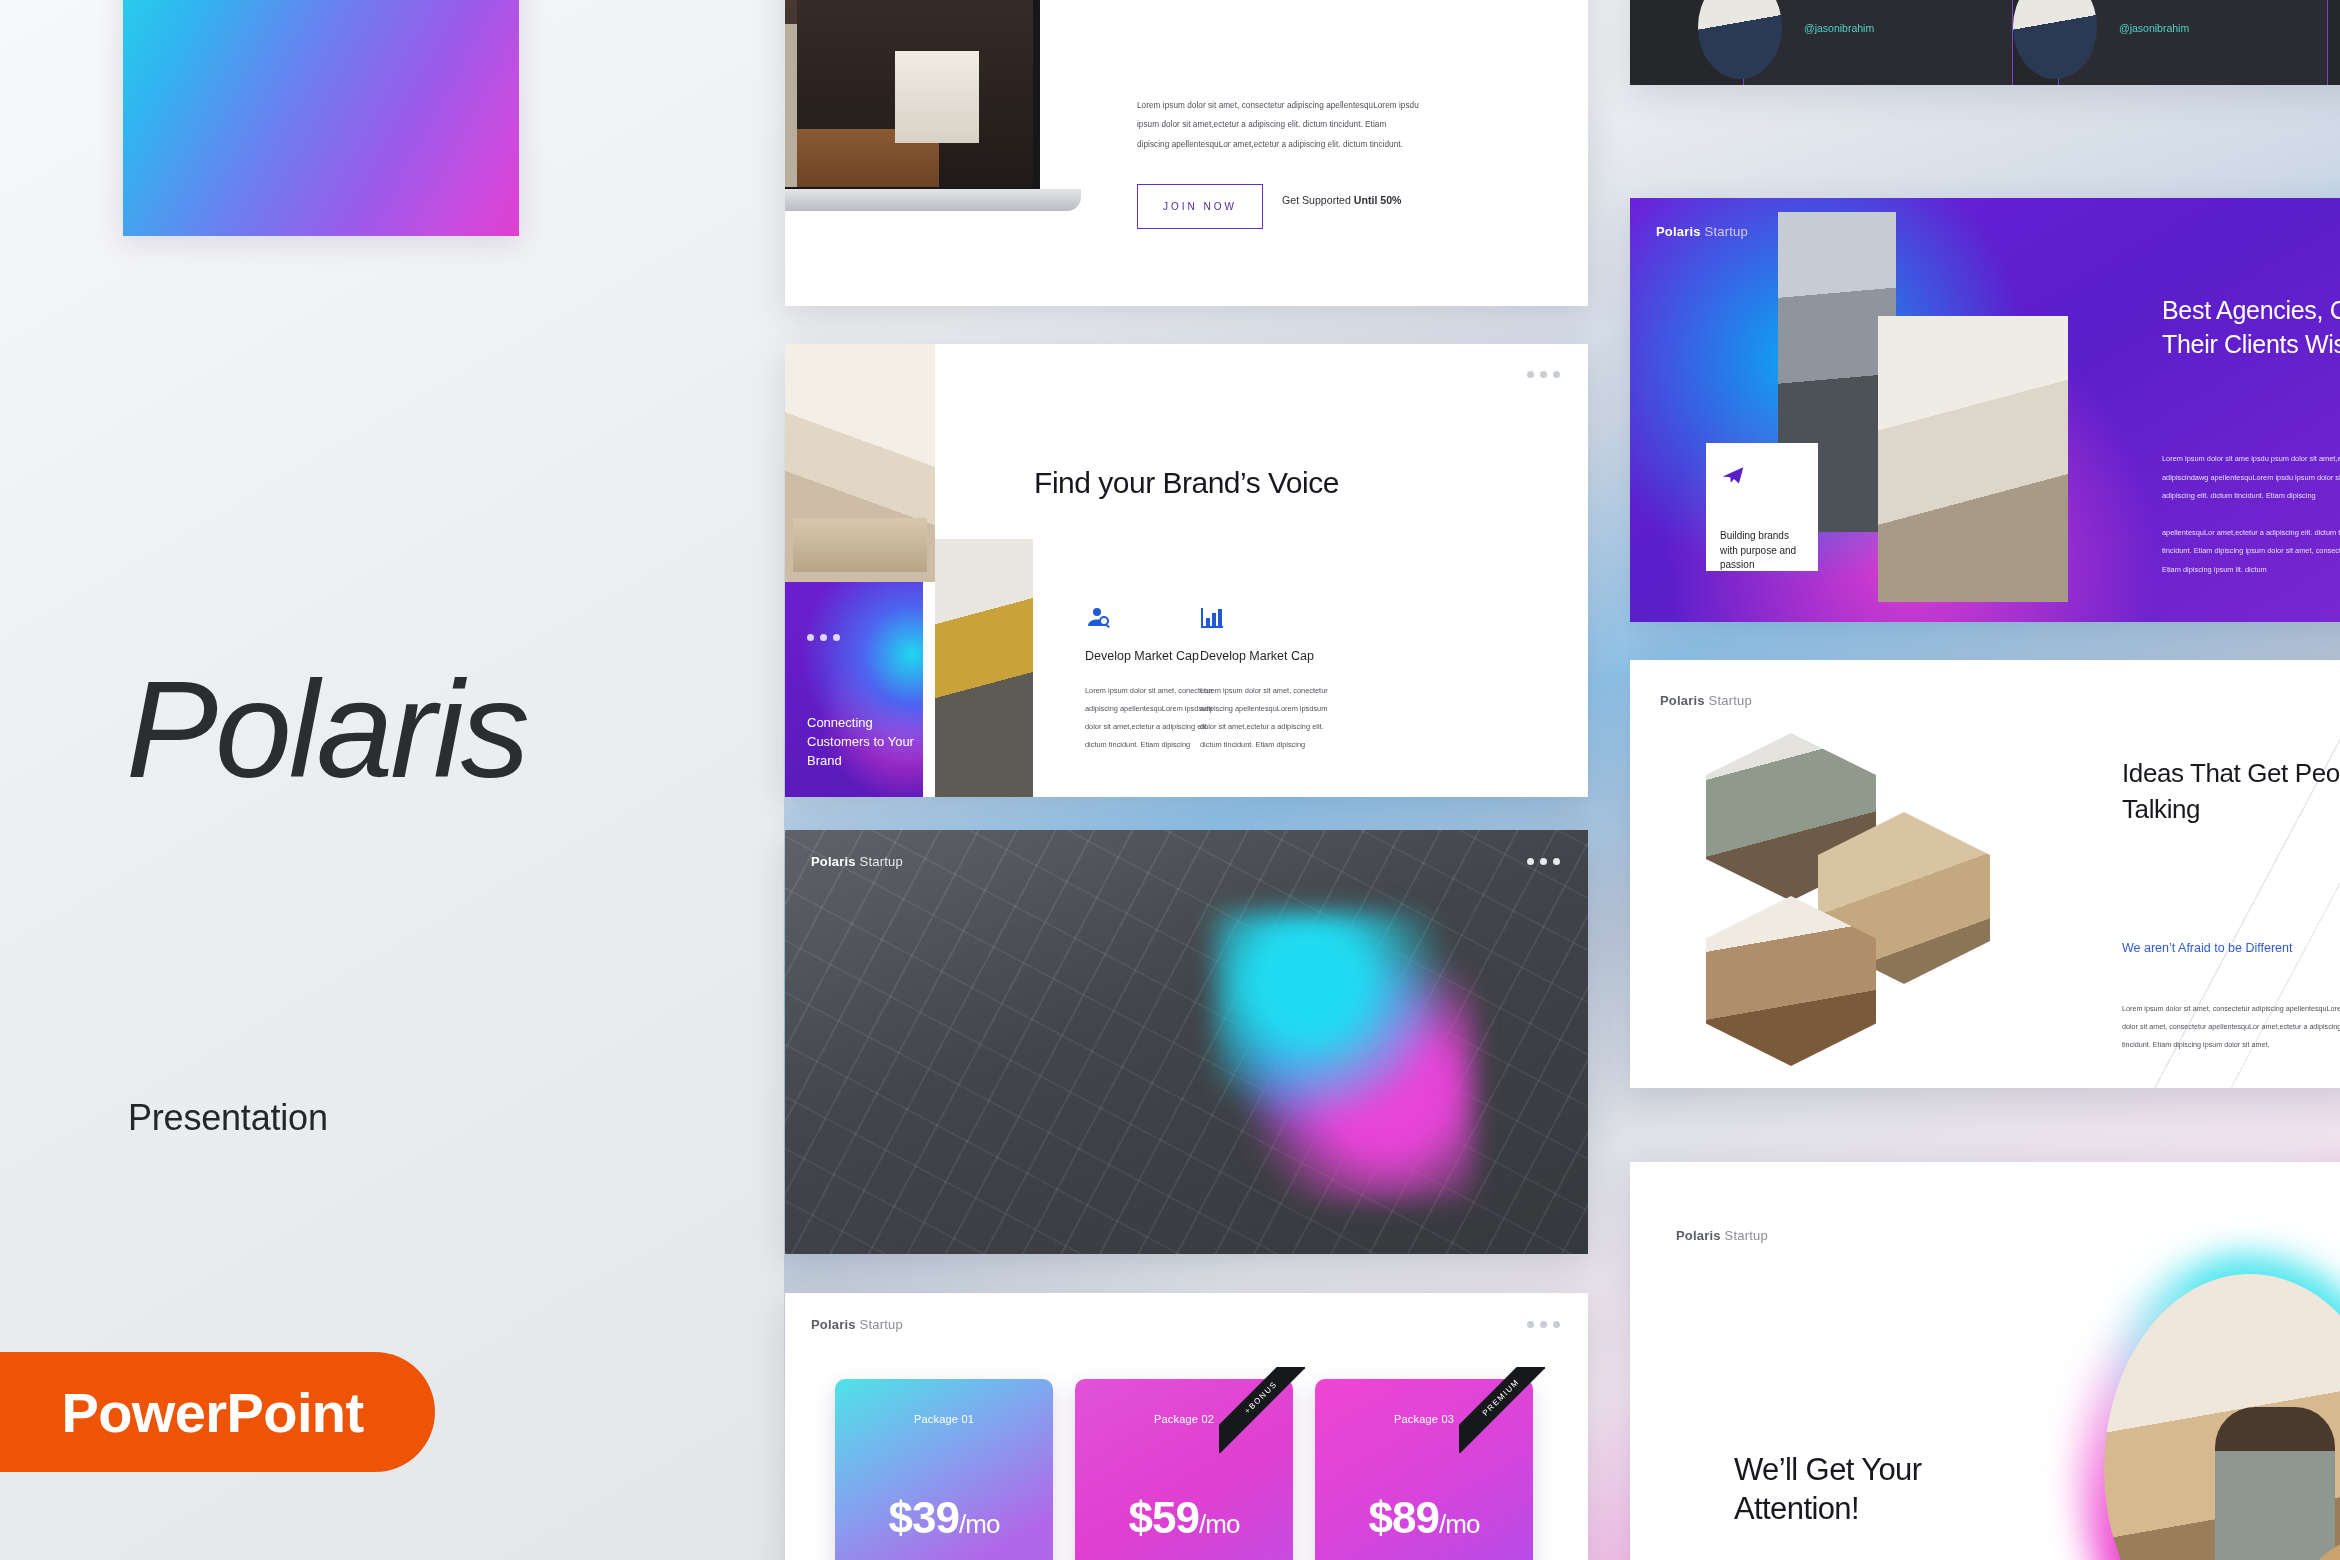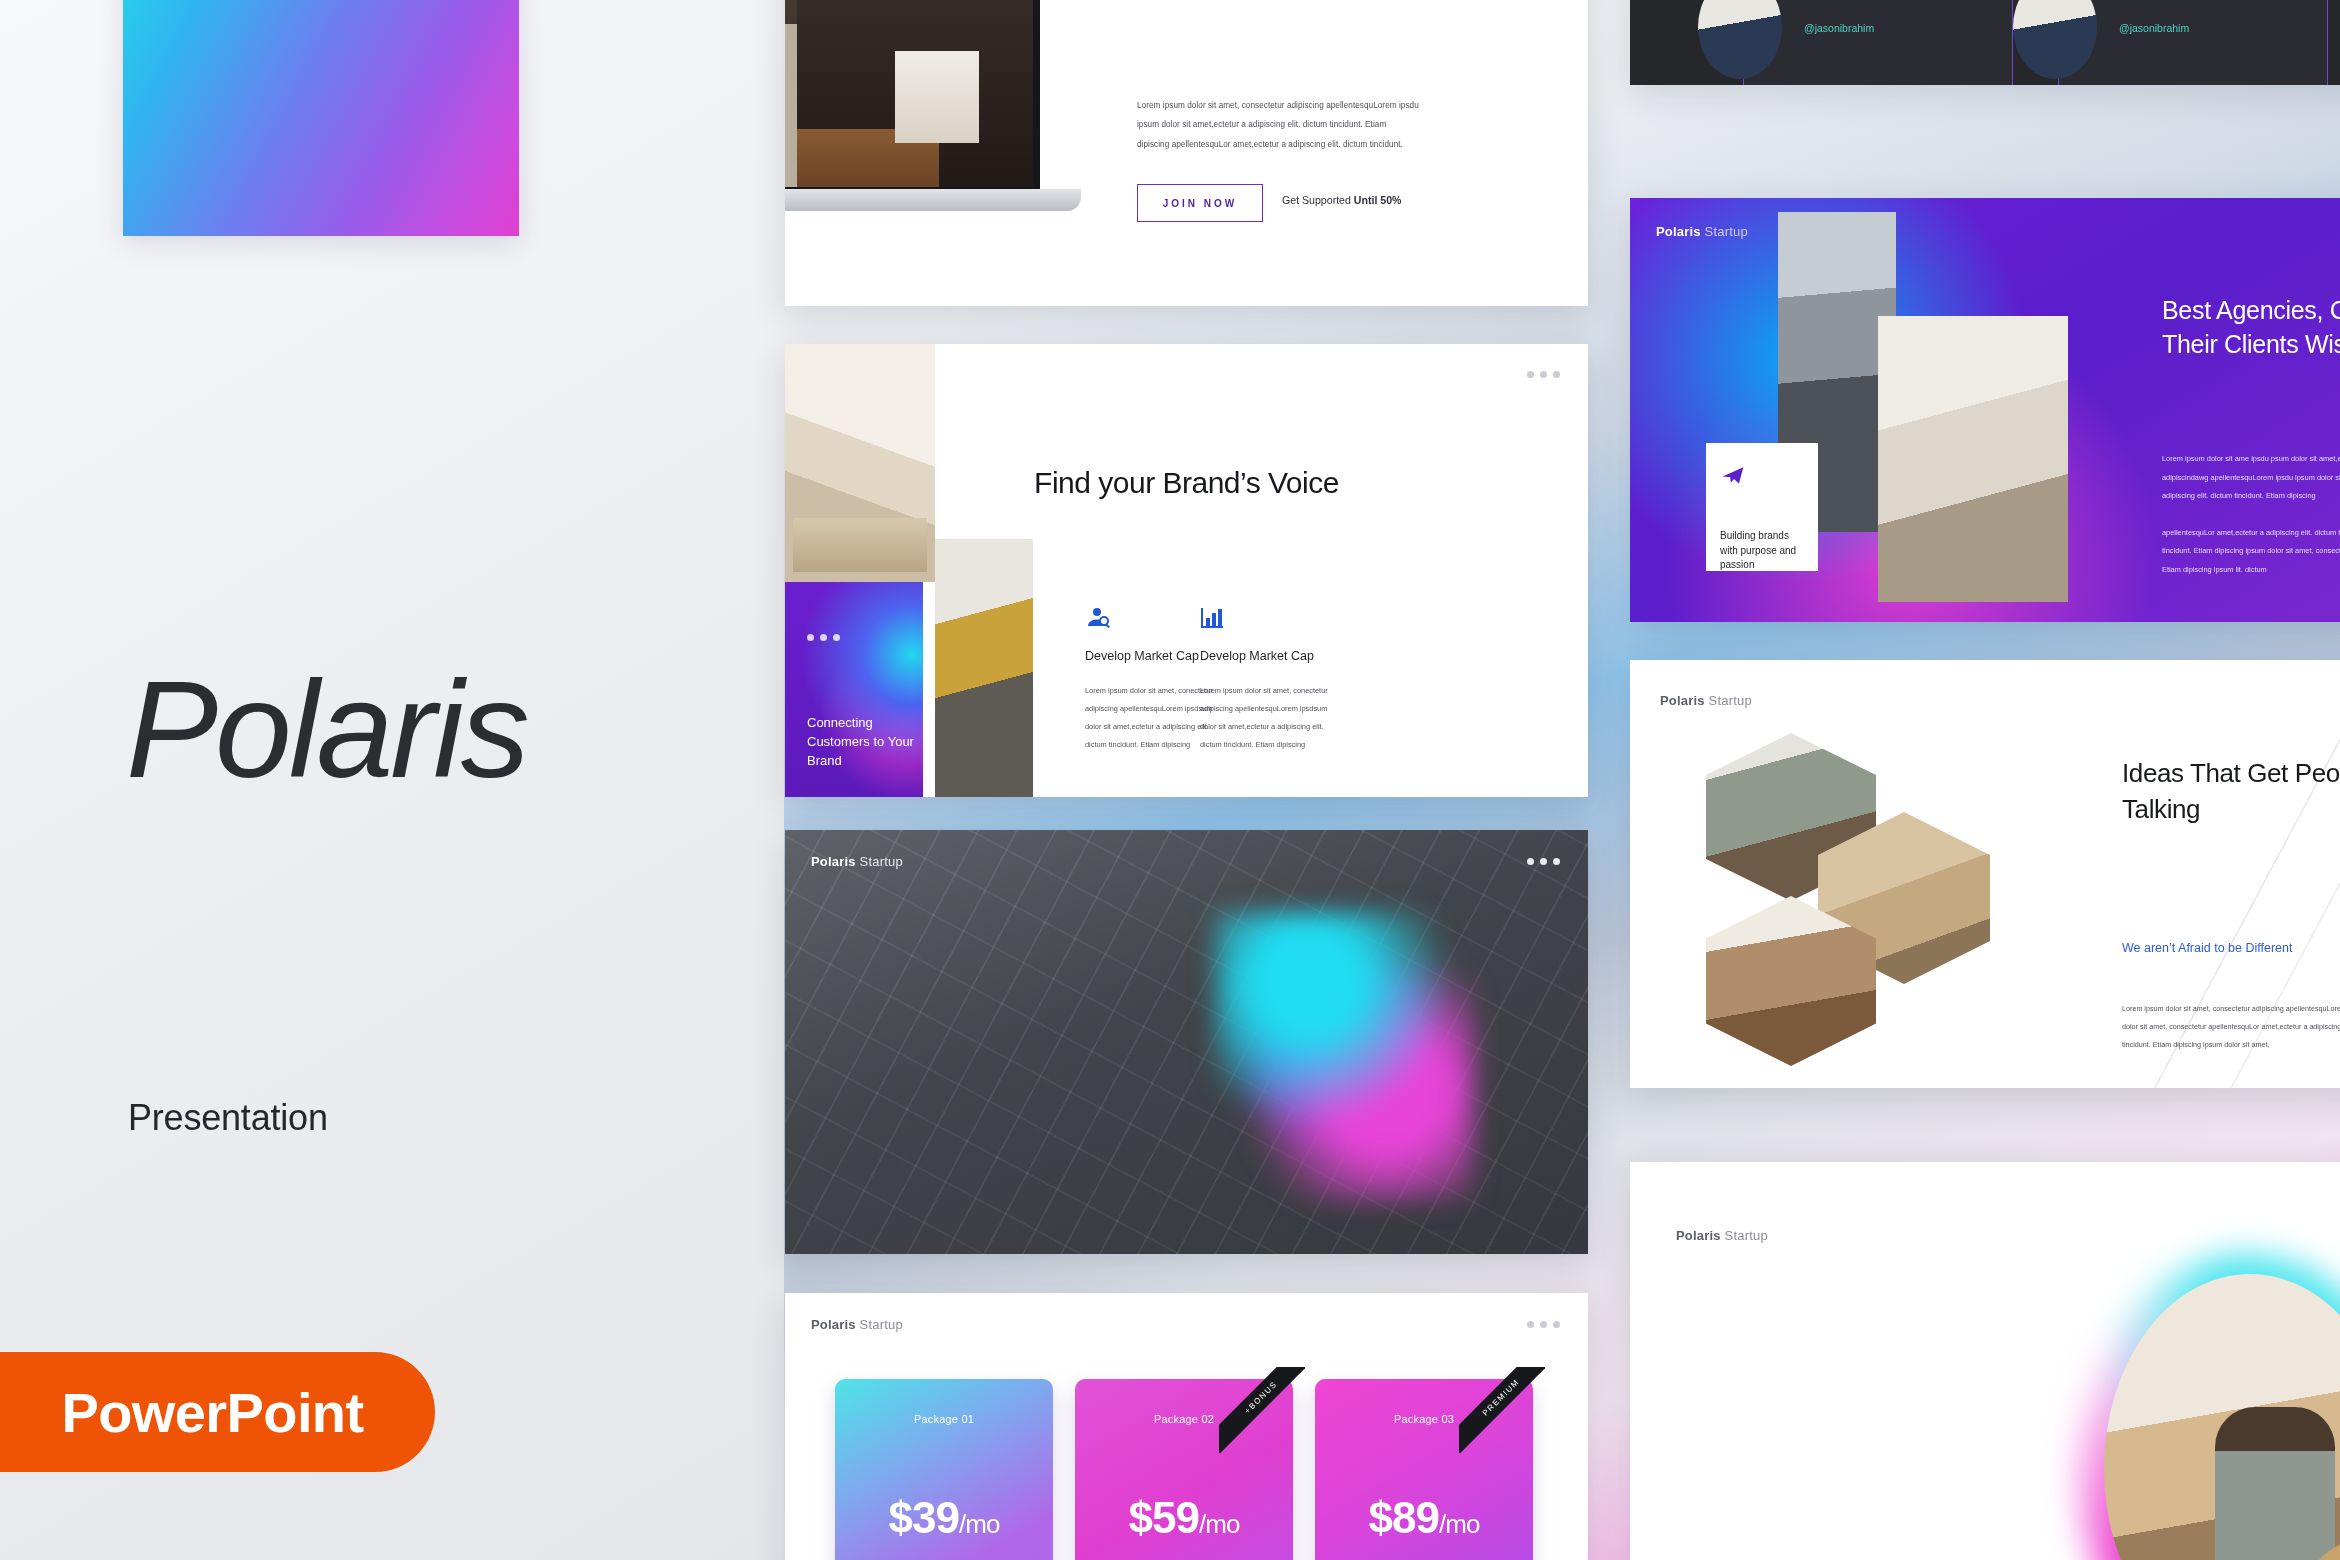--- a/index.html
+++ b/index.html
@@ -92,23 +92,23 @@
   }
   #slide1 .chair {
     position:absolute; right:54px; bottom:44px; width:84px; height:92px;
     background: linear-gradient(180deg,#f0ece4,#d8d2c6);
   }
   #slide1 .body {
     position: absolute; left: 352px; top: 206px; width: 282px;
     font-size: 8.2px; color: #4d5058; line-height: 2.35; letter-spacing: .05px;
   }
   #slide1 .cta {
-    position: absolute; left: 352px; top: 294px; width: 126px; height: 38px;
+    position: absolute; left: 352px; top: 294px; width: 126px; height: 45px;
     border: 1.6px solid #6d2bc8; display: flex; align-items: center; justify-content: center;
-    font-size: 10px; letter-spacing: 3px; color: #4f1fa0; font-weight: 700;
+    font-size: 10px; letter-spacing: 3px; color: #4f1fa0; font-weight: 400;
   }
   #slide1 .support {
     position: absolute; left: 497px; top: 304px; font-size: 10.6px; color: #2e3138;
   }
   #slide1 .support b { font-weight: 700; }
 
   
   #slide2 { left: 785px; top: 344px; width: 803px; height: 453px; }
   #slide2 .sl-logo { left: 26px; top: 23px; }
   #slide2 .dots { right: 28px; top: 27px; }
@@ -472,19 +472,20 @@
     <div class="hex h1"></div>
     <div class="hex h2i"></div>
     <div class="hex h3"></div>
     <h2>Ideas That Get People Talking</h2>
     <div class="kicker">We aren’t Afraid to be Different</div>
     <div class="body">Lorem ipsum dolor sit amet, consectetur adipiscing apellentesquLorem ipsdu ipsum dolor sit amet, consectetur apellentesquLor amet,ectetur a adipiscing elit. dictum tincidunt. Etiam dipiscing ipsum dolor sit amet,</div>
   </div>
 
   <div class="slide" id="slide8">
     <div class="sl-logo"><b>Polaris</b><span> Startup</span></div>
+    <h2>We’ll Get Your Attention!</h2>
 
     <div class="glow"></div>
     <div class="photo-oval"></div>
     <div class="photo-small"></div>
   </div>
 
 </div>
 
 </body></html>

